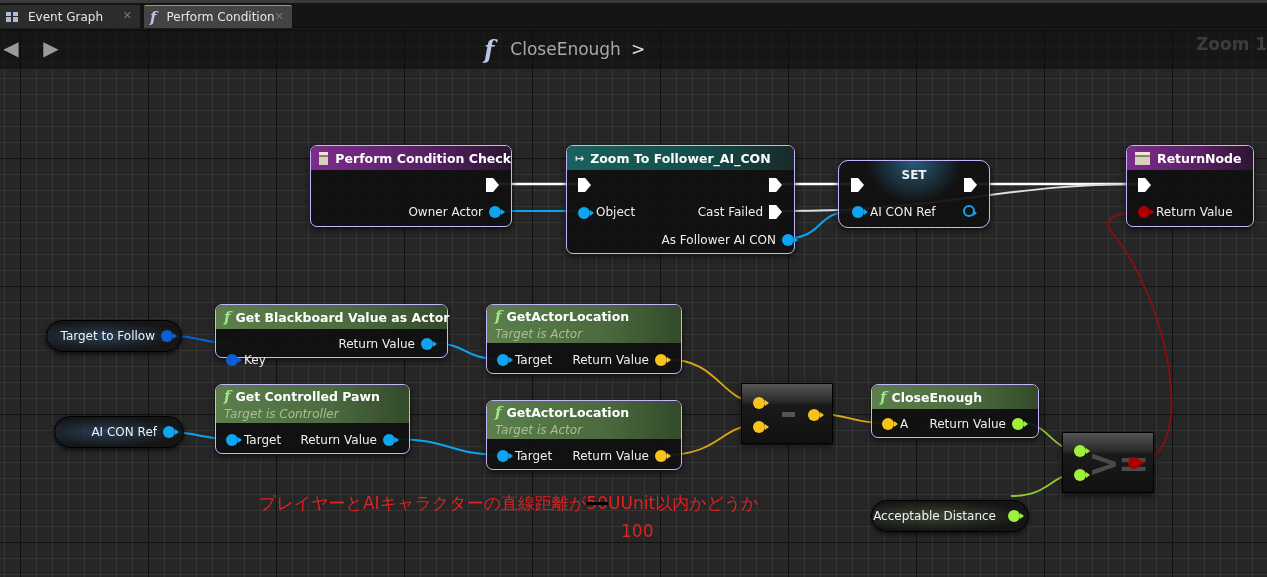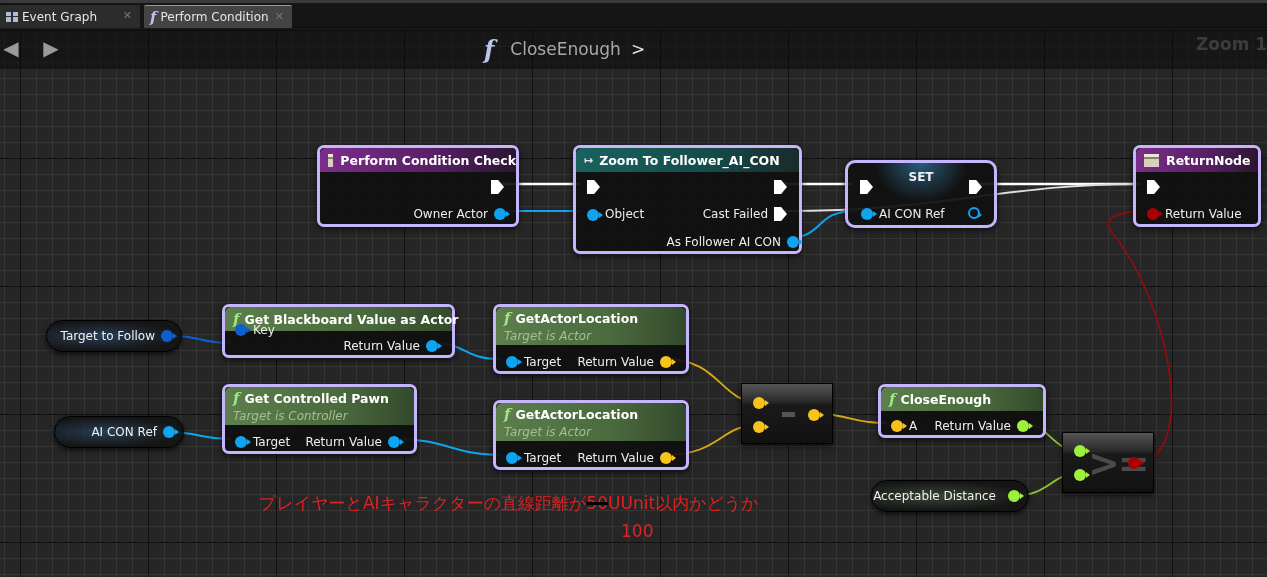--- a/index.html
+++ b/index.html
@@ -6,21 +6,21 @@
   html, body { width: 1267px; height: 577px; overflow: hidden; background: #1a1a1a; font-family: "DejaVu Sans", "Liberation Sans", sans-serif; }
   #root { position: relative; width: 1267px; height: 577px; overflow: hidden; }
 
   
   .tabbar { position: absolute; left: 0; top: 0; width: 1267px; height: 28px; background: #151515; border-bottom: 1px solid #0d0d0d; }
   .tabbar::before { content: ""; position: absolute; left: 0; top: 0; width: 100%; height: 3px; background: #3a3a3a; }
   .tab { position: absolute; top: 5px; height: 23px; display: flex; align-items: center; padding-left: 6px; font-size: 12px; color: #e6e6e6; background: #3b3b3b; border-radius: 2px 2px 0 0; }
   .tab.t1 { left: 0; width: 140px; background: #2c2c2c; }
   .tab.t2 { left: 144px; width: 148px; background: #444; border-top: 1px solid #b49a3a; }
   .tab .tab-close { position: absolute; right: 8px; top: 4px; font-size: 11px; color: #777; }
-  .tab .tab-label { margin-left: 4px; white-space: nowrap; overflow: hidden; max-width: 110px; }
+  .tab .tab-label { margin-left: 10px; white-space: nowrap; overflow: hidden; max-width: 110px; }
   .grid-icon { width: 12px; height: 10px; display: grid; grid-template-columns: 5px 5px; gap: 1px 2px; }
   .grid-icon i { display: block; background: #aebbd8; }
   .func-glyph { font-family: "DejaVu Serif", serif; font-style: italic; font-weight: bold; color: #b9c6ea; }
 
   
   .graph { position: absolute; left: 0; top: 29px; width: 1267px; height: 548px; background-color: #262626;
     background-image:
       linear-gradient(to right, #111 0 1.5px, transparent 1.5px),
       linear-gradient(to bottom, #111 0 1.5px, transparent 1.5px),
       linear-gradient(to right, #353535 0 1px, transparent 1px),
@@ -32,21 +32,21 @@
   .nav-arrow { position: absolute; top: 37px; width: 22px; height: 22px; color: #9a9a9a; font-size: 20px; line-height: 22px; text-align: center; }
   .breadcrumb { position: absolute; left: 484px; top: 34px; height: 30px; display: flex; align-items: center; gap: 10px; font-size: 17px; color: #a8a8a8; }
   .breadcrumb .func-glyph { font-size: 24px; margin-right: 6px; }
   .breadcrumb .sep { color: #ddd; font-size: 17px; }
   .zoom-label { position: absolute; left: 1196px; top: 34px; font-size: 17px; font-weight: bold; color: #3c3c3c; white-space: nowrap; }
 
   
   svg.wires { position: absolute; left: 0; top: 0; width: 1267px; height: 577px; pointer-events: none; }
 
   
-  .node { position: absolute; background: rgba(16,16,16,0.93); border-radius: 7px; border: 3px solid #c4b5fd; box-shadow: 0 2px 6px rgba(0,0,0,0.7); color: #f0f0f0; font-size: 12px; margin-left: 7px; }
+  .node { position: absolute; background: rgba(16,16,16,0.93); border-radius: 7px; border: 1px solid #c4b5fd; box-shadow: 0 2px 6px rgba(0,0,0,0.7); color: #f0f0f0; font-size: 12px; }
   .node .hdr { height: 24px; border-radius: 6px 6px 0 0; padding-left: 8px; display: flex; align-items: center; font-weight: bold; font-size: 12.5px; color: #fff; white-space: nowrap; }
   .hdr.purple { background: linear-gradient(to right, #7c2d8b, #561f63 60%, #2b1530); }
   .hdr.teal { background: linear-gradient(to right, #19625f, #144c4a 60%, #1a2a2a); }
   .hdr.green { background: linear-gradient(to right, #5c7f4c, #4b6a3e 60%, #334a2b); }
   .hdr.green.tall { height: 38px; flex-direction: column; align-items: flex-start; justify-content: center; }
   .hdr .sub { font-weight: normal; font-style: italic; color: #a7bf95; font-size: 12px; margin-top: 2px; }
   .hdr .title-row { display: flex; align-items: center; }
   .hdr .fx { font-family: "DejaVu Serif", serif; font-style: italic; font-weight: bold; color: #9fe58a; font-size: 15px; margin-right: 5px; }
   .event-icon { width: 15px; height: 13px; background: #d8d0bb; margin-right: 7px; border-top: 3px solid #ece6d6; box-shadow: inset 0 2px 0 #8a8270; }
   .cast-icon { color: #e8e8e8; margin-right: 6px; font-size: 11px; }
@@ -205,21 +205,21 @@
   <div class="varpill" style="left:54px; top:416px; width:130px;">
     <span>AI CON Ref</span>
     <span class="dot blue"></span>
   </div>
 
   <div class="node" style="left:215px; top:304px; width:233px; height:54px;">
     <div class="hdr green">
       <span class="fx">f</span>
       <span>Get Blackboard Value as Actor</span>
     </div>
-    <div class="pin" style="left:10px; top:16px;">
+    <div class="pin" style="left:10px; top:48px;">
       <span class="dot dblue"></span>
       <span>Key</span>
     </div>
     <div class="pin" style="right:14px; top:32px;">
       <span>Return Value</span>
       <span class="dot blue"></span>
     </div>
   </div>
 
   <div class="node" style="left:215px; top:384px; width:195px; height:70px;">
@@ -291,21 +291,21 @@
     <div class="pin" style="left:10px; top:32px;">
       <span class="dot yellow"></span>
       <span>A</span>
     </div>
     <div class="pin" style="right:14px; top:32px;">
       <span>Return Value</span>
       <span class="dot green"></span>
     </div>
   </div>
 
-  <div class="varpill greenish" style="left:871px; top:480px; width:158px;gap:12px;">
+  <div class="varpill greenish" style="left:871px; top:500px; width:158px;gap:12px;">
     <span>Acceptable Distance</span>
     <span class="dot green"></span>
   </div>
 
   <div class="opnode" style="left:1062px; top:432px; width:92px; height:61px;">
     <span class="dot green" style="position:absolute; left:11px; top:12px;"></span>
     <span class="dot green" style="position:absolute; left:11px; top:36px;"></span>
     <span class="op-symbol" style="left:25px; top:8px; font-size:38px; letter-spacing:-2px;">&gt;=</span>
     <span class="dot red" style="position:absolute; left:65px; top:24px;"></span>
   </div>

